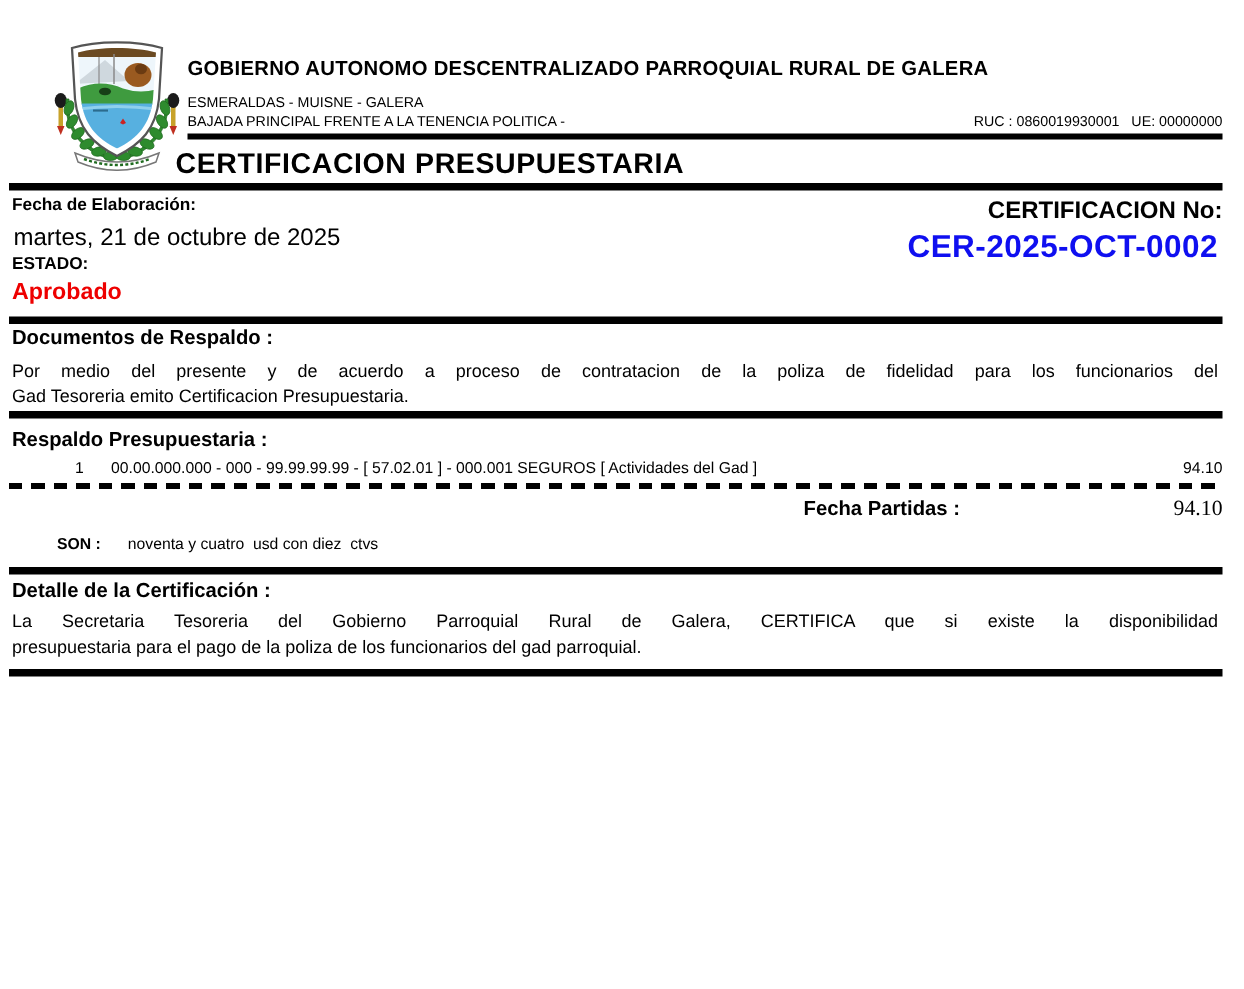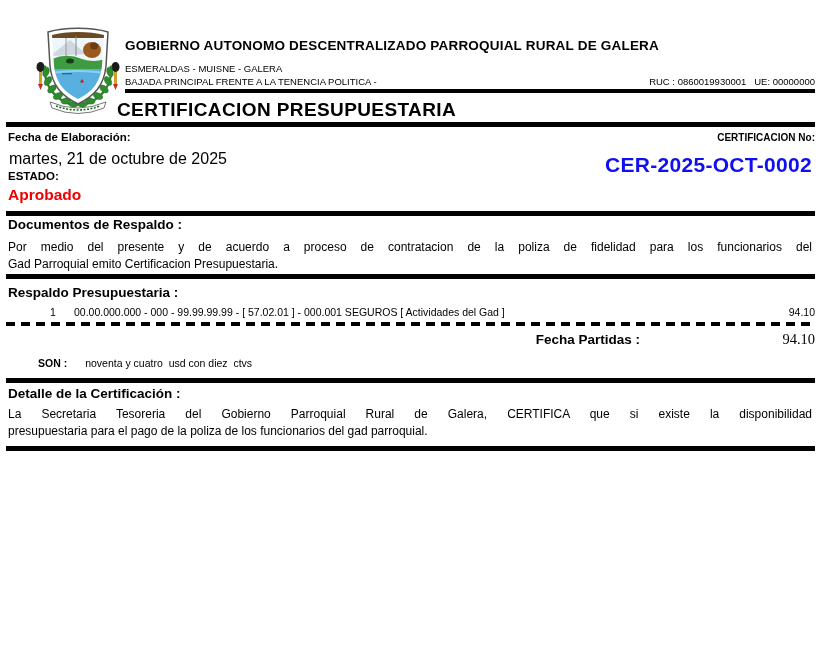--- a/index.html
+++ b/index.html
@@ -24,21 +24,21 @@
   .rule-title{top:122px;}
   .rule-meta{top:211px;}
   .rule-doc{top:274px;}
   .rule-part{top:378px;}
   .rule-det{top:446px;}
   
   .fecha-label{left:8px;top:131px;font-size:11.5px;font-weight:bold;}
   .fecha-value{left:9px;top:150px;font-size:16px;text-align:right;}
   .estado-label{left:8px;top:170px;font-size:11.5px;font-weight:bold;}
   .estado-value{left:8px;top:186px;font-size:15.5px;font-weight:bold;}
-  .certno-label{right:14px;top:132px;font-size:10px;font-weight:bold;}
+  .certno-label{right:14px;top:132px;font-size:16px;font-weight:bold;}
   .certno-value{right:17px;top:153px;font-size:21px;font-weight:bold;letter-spacing:.3px;}
   
   .section-heading{font-size:13.5px;font-weight:bold;}
   .h-doc{left:8px;top:217px;}
   .h-part{left:8px;top:285px;}
   .h-det{left:8px;top:386px;}
   .para{left:8px;right:17px;font-size:12px;line-height:16.5px;}
   .para-doc{top:239px;}
   .para-det{top:406px;}
   .jline{text-align:justify;text-align-last:justify;}
@@ -131,21 +131,21 @@
   <div class="abs fecha-value">martes, 21 de octubre de 2025</div>
   <div class="abs estado-label">ESTADO:</div>
   <div class="abs estado-value" style="color:#ee0000;">Aprobado</div>
   <div class="abs certno-label">CERTIFICACION No:</div>
   <div class="abs certno-value" style="color:#0f0ff0;">CER-2025-OCT-0002</div>
   <div class="abs rule rule-meta"></div>
 
   <div class="abs section-heading h-doc">Documentos de Respaldo :</div>
   <div class="abs para para-doc">
     <div class="jline">Por medio del presente y de acuerdo a proceso de contratacion de la poliza de fidelidad para los funcionarios del</div>
-    <div>Gad Parroquial emito Certificacion Presupuestaria.</div>
+    <div>Gad Tesoreria emito Certificacion Presupuestaria.</div>
   </div>
   <div class="abs rule rule-doc"></div>
 
   <div class="abs section-heading h-part">Respaldo Presupuestaria :</div>
   <div class="abs part-row">
     <span class="part-idx">1</span>
     <span class="part-code">00.00.000.000 - 000 - 99.99.99.99 - [ 57.02.01 ] - 000.001  SEGUROS [ Actividades del Gad ]</span>
     <span class="part-amt">94.10</span>
   </div>
   <div class="abs dashed-rule"></div>

